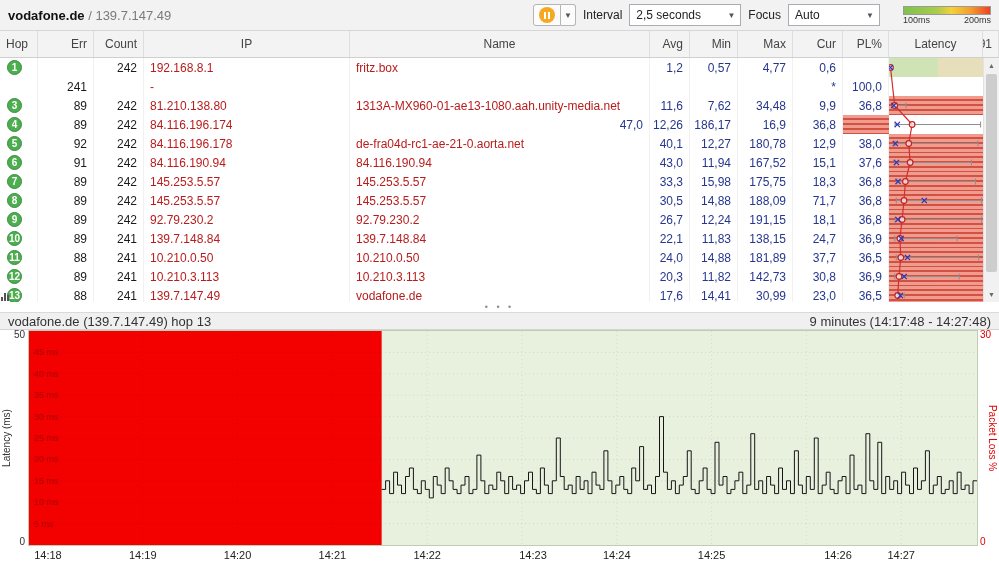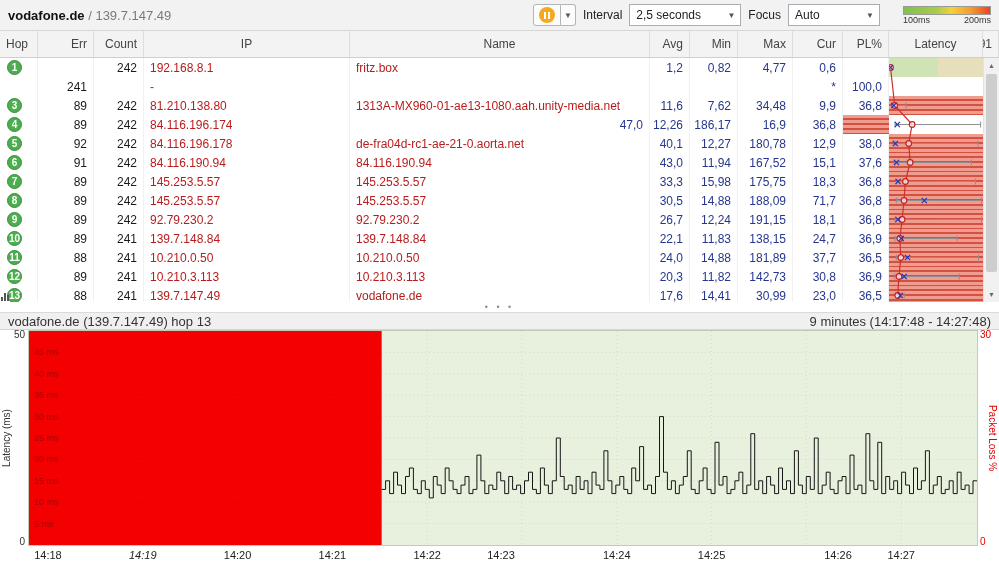--- a/index.html
+++ b/index.html
@@ -131,21 +131,21 @@
     <div id="rows">
         <div class="row">
           <div class="cell hop-cell">
             <span class="hop-badge">1</span>
           </div>
           <div class="cell c-num"></div>
           <div class="cell c-num">242</div>
           <div class="cell c-blue">192.168.8.1</div>
           <div class="cell c-blue">fritz.box</div>
           <div class="cell c-bluenum">1,2</div>
-          <div class="cell c-bluenum">0,82</div>
+          <div class="cell c-bluenum">0,57</div>
           <div class="cell c-bluenum">4,77</div>
           <div class="cell c-bluenum">0,6</div>
           <div class="cell c-bluenum"></div>
           <div class="cell lat lat-ok"></div>
         </div>
         <div class="row">
           <div class="cell hop-cell"></div>
           <div class="cell c-num">241</div>
           <div class="cell c-num"></div>
           <div class="cell c-blue">-</div>
@@ -459,24 +459,24 @@
         </svg>
       </div>
     <div class="y-right">
       <span class="ymax">30</span>
       <span class="ymin">0</span>
       <span class="ylab-right">Packet Loss %</span>
     </div>
   </div>
   <div class="x-axis" id="xaxis">
       <span style="left: 47.96px;">14:18</span>
-      <span style="left: 142.76px; font-style: italic;">14:19</span>
+      <span style="left: 142.76px;">14:19</span>
       <span style="left: 237.56px;">14:20</span>
       <span style="left: 332.36px;">14:21</span>
       <span style="left: 427.16px;">14:22</span>
-      <span style="left: 501px;">14:23</span>
+      <span style="left: 533px;">14:23</span>
       <span style="left: 616.76px;">14:24</span>
       <span style="left: 711.56px;">14:25</span>
       <span style="left: 838px;">14:26</span>
       <span style="left: 901.16px;">14:27</span>
     </div>
 
 </div>
 
 </body></html>

